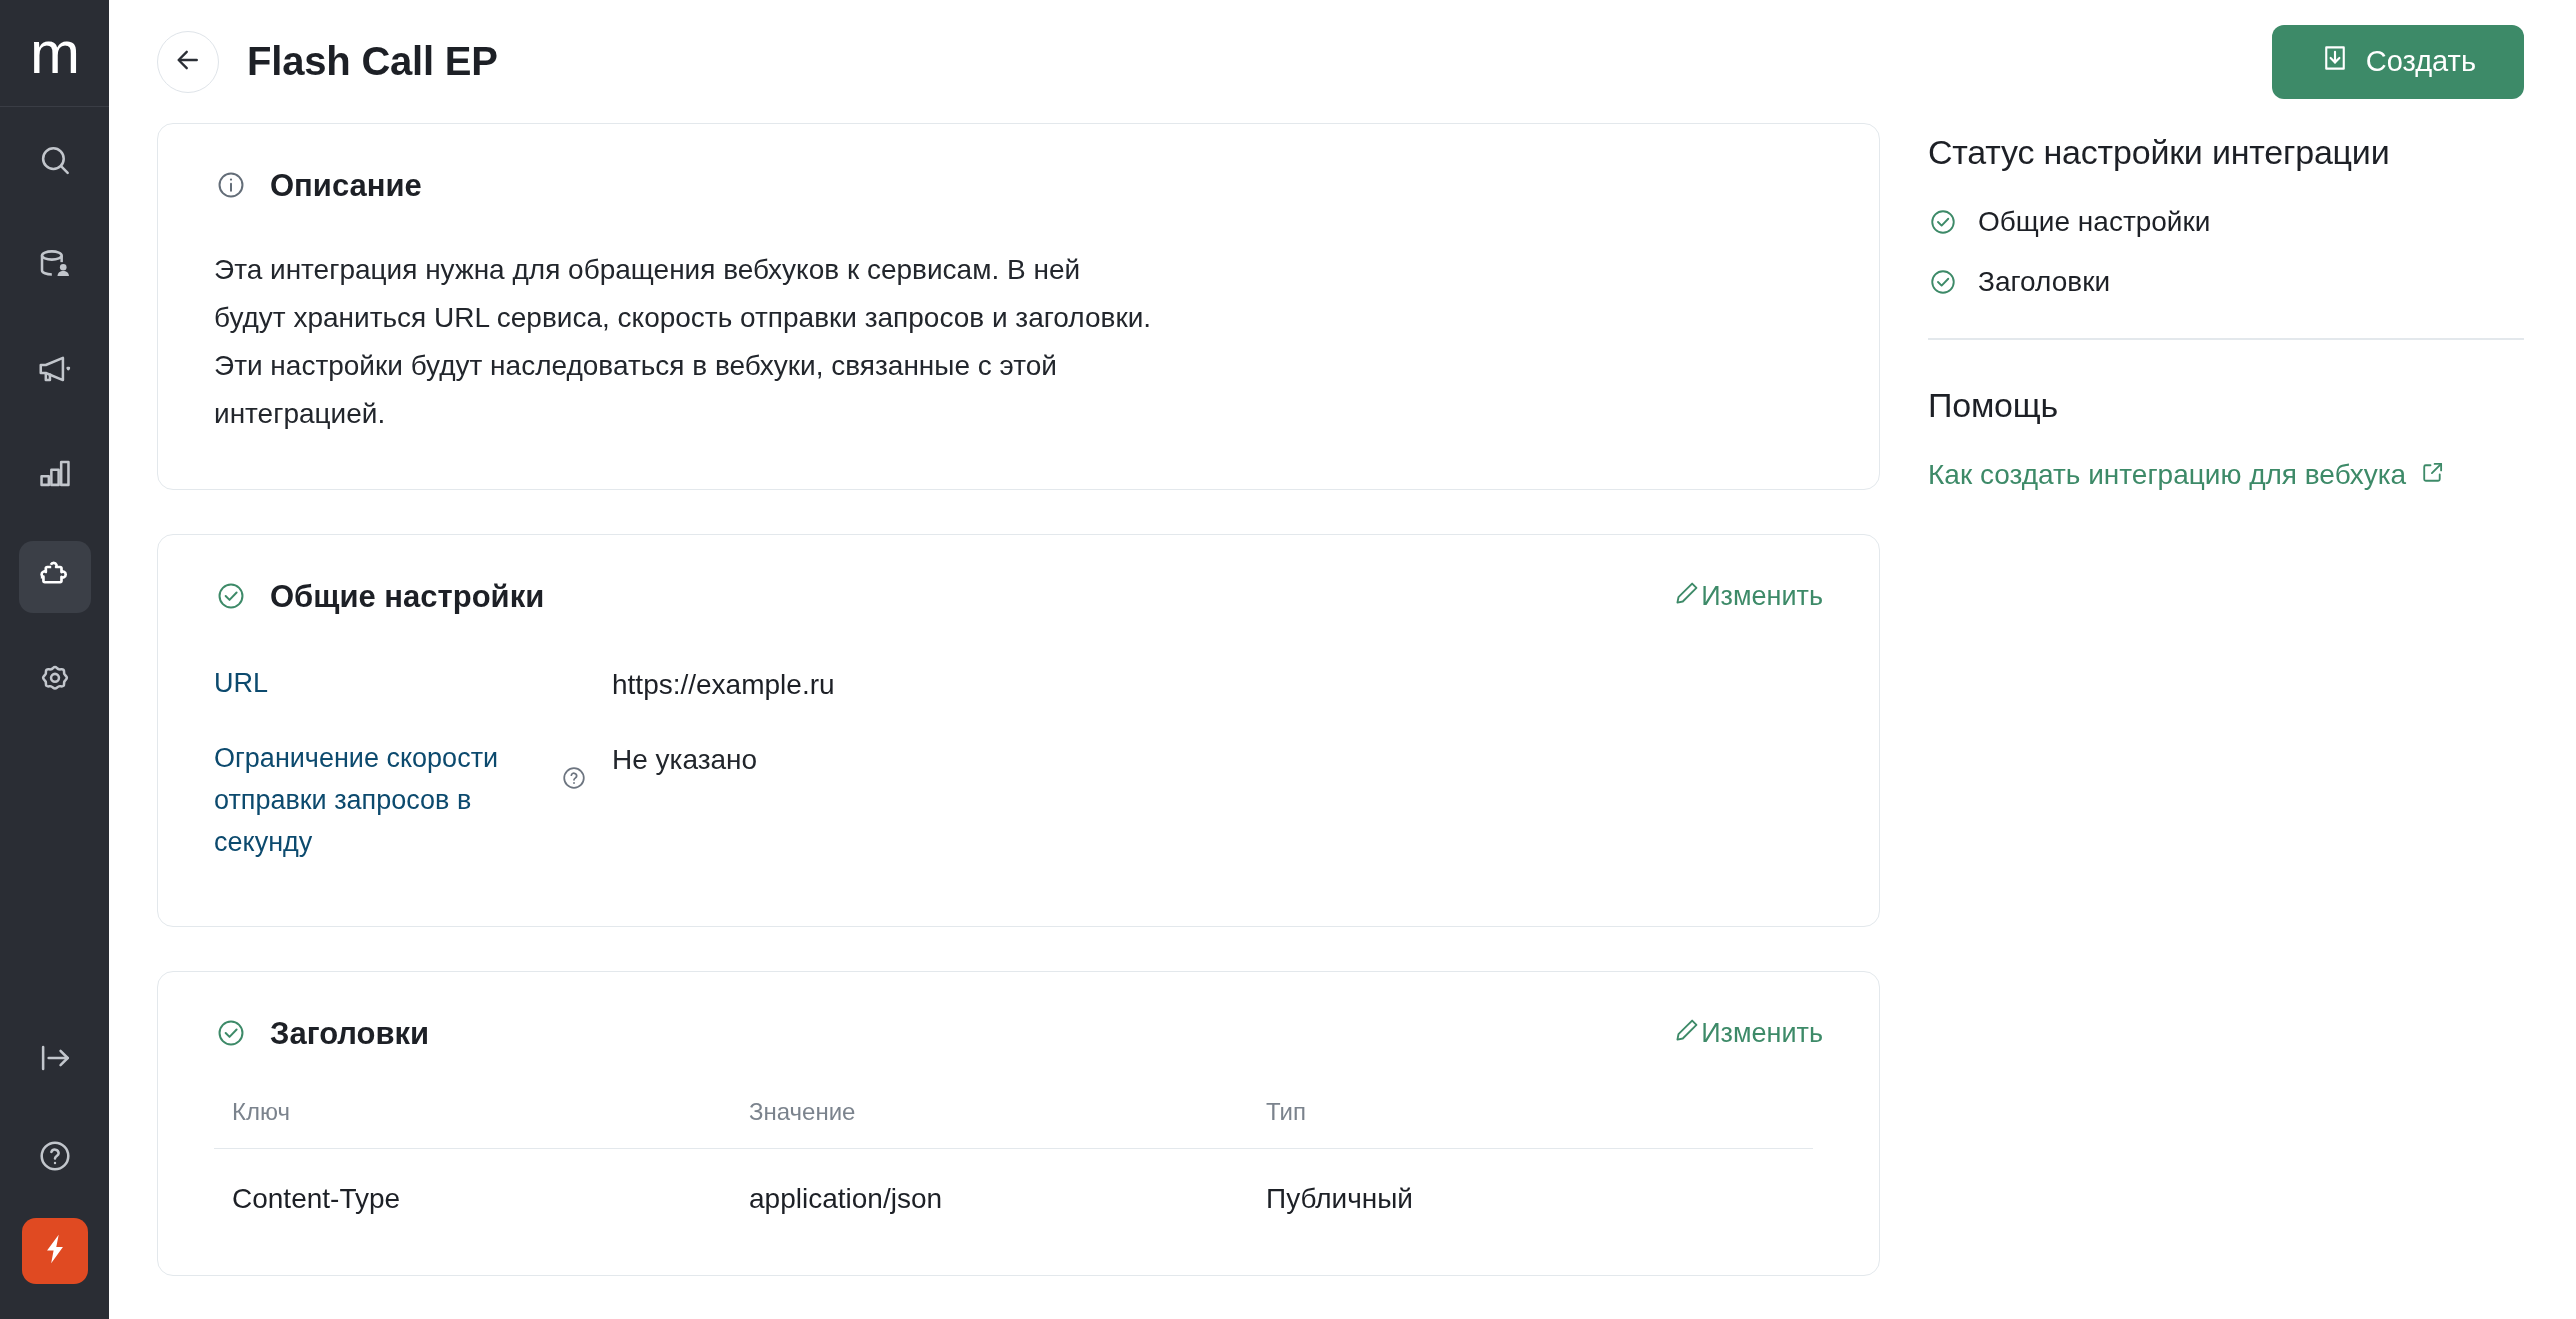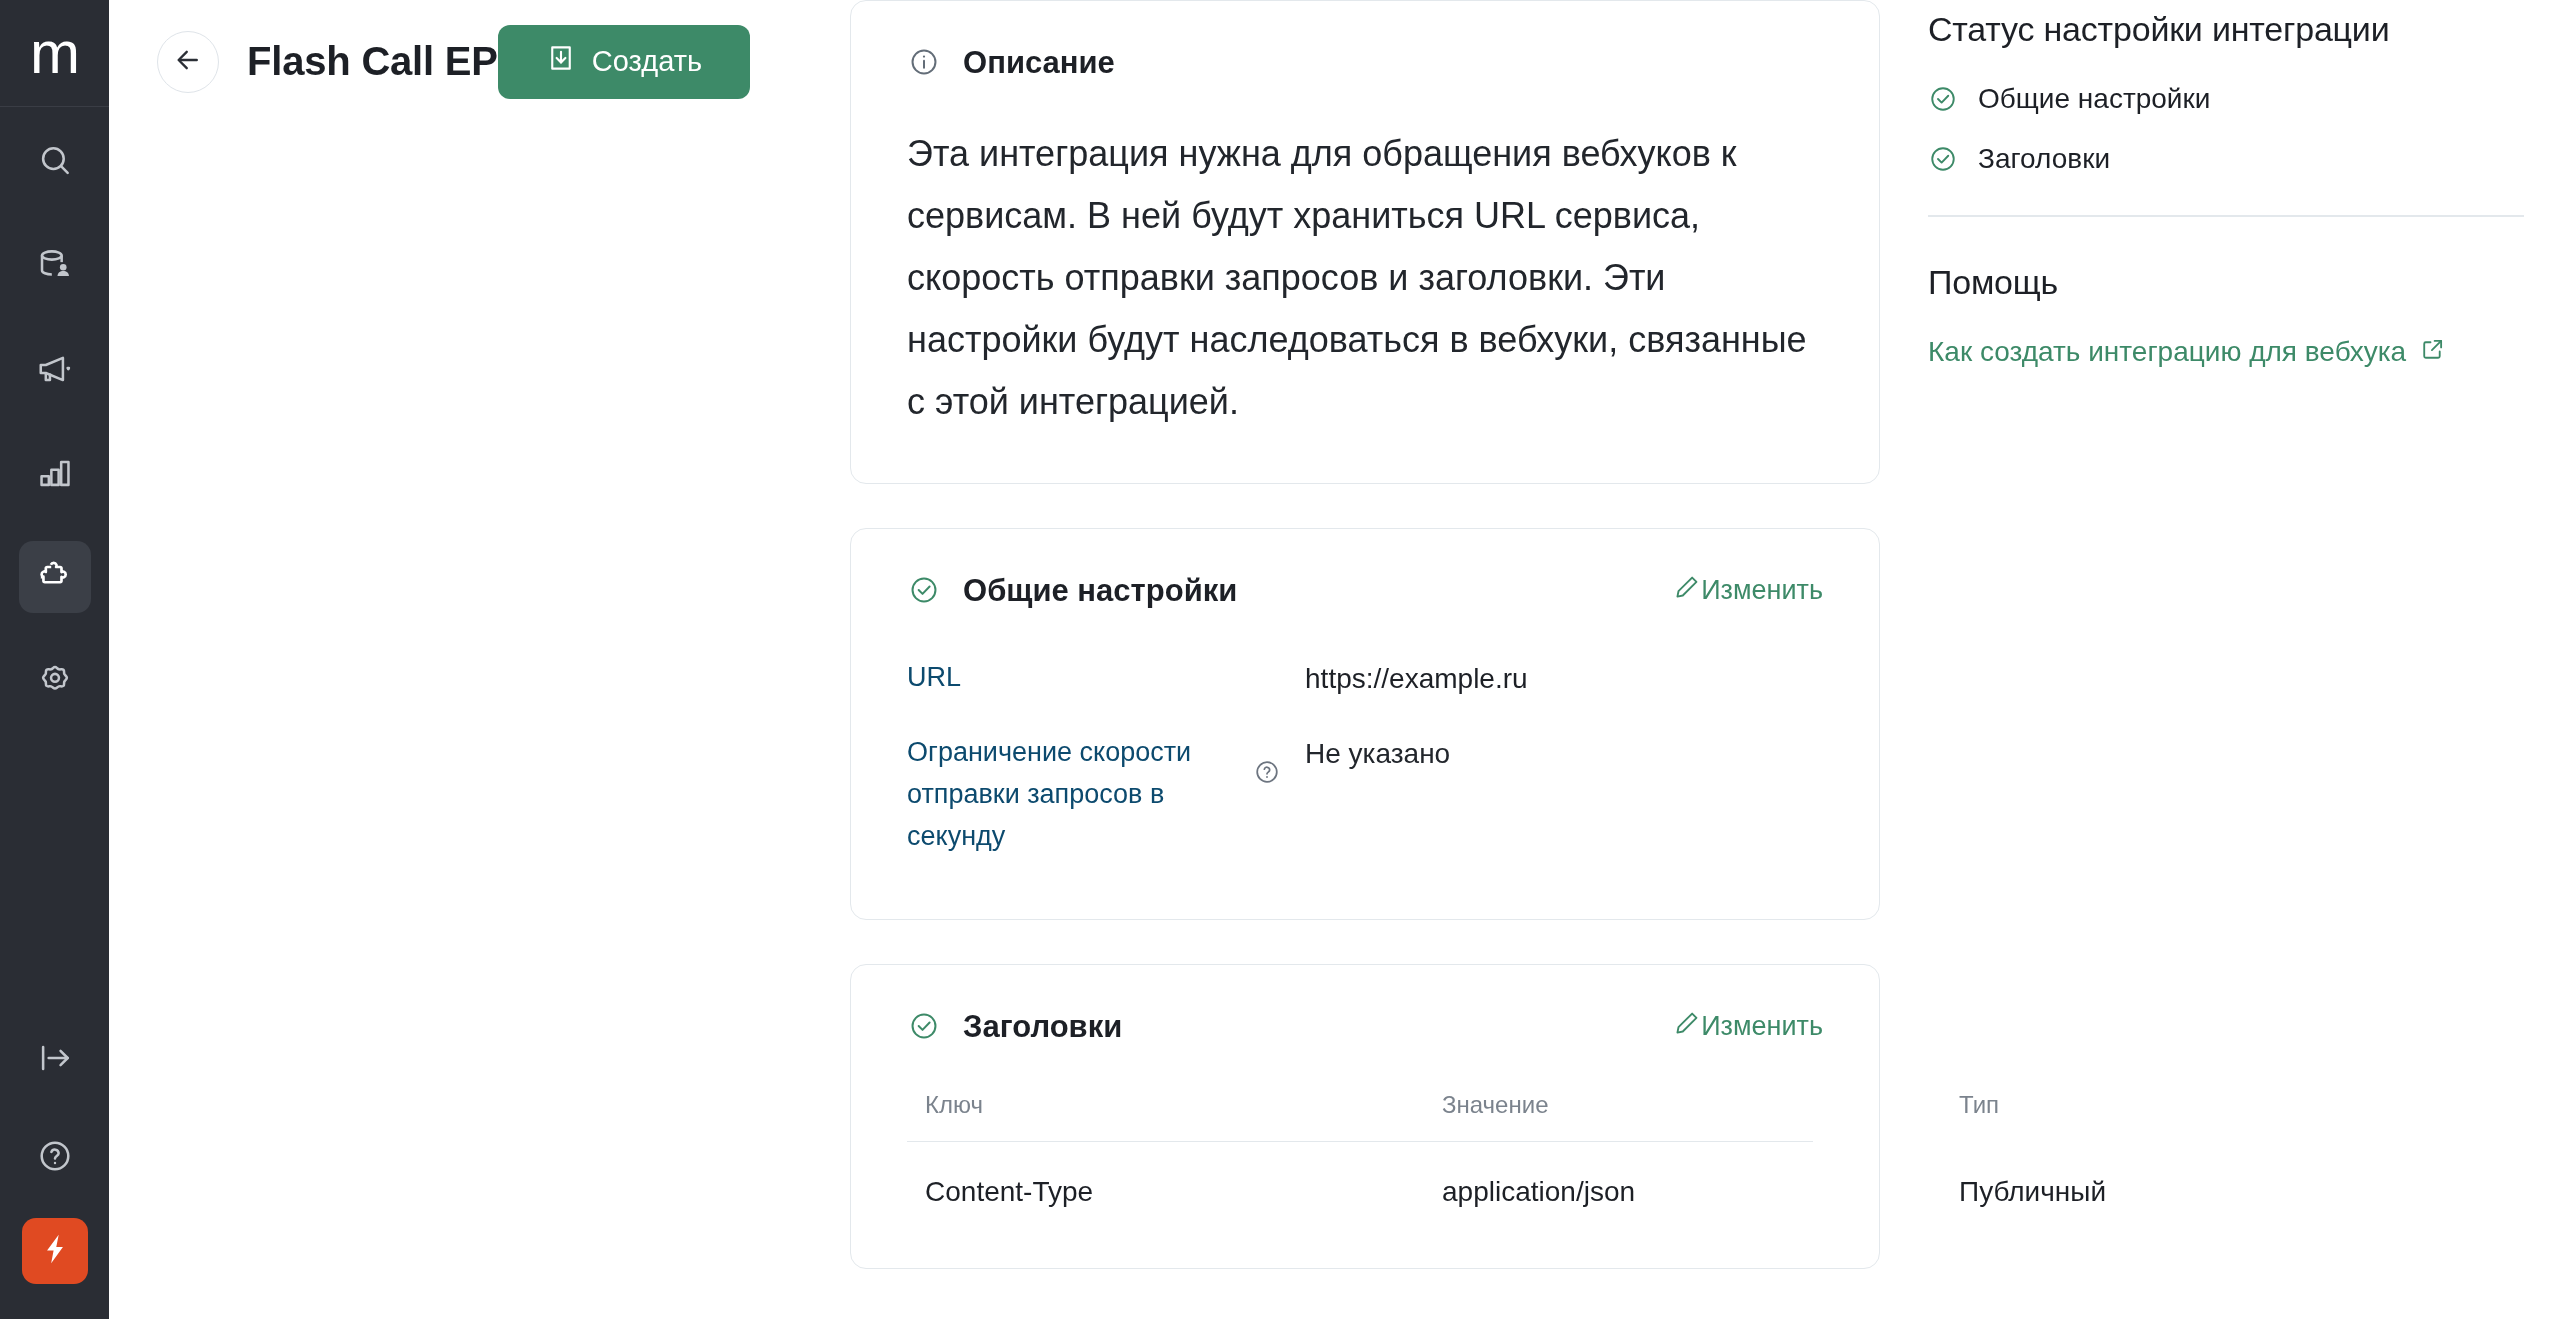--- a/index.html
+++ b/index.html
@@ -75,20 +75,21 @@
     justify-content: center;
     color: #ffffff;
     margin-bottom: 0;
   }
 
   
   .main {
     flex: 1;
     height: 100%;
     display: flex;
+    flex-direction: column;
     background: #ffffff;
     overflow: hidden;
   }
   .topbar {
     height: 123px;
     min-height: 123px;
     display: flex;
     align-items: center;
     padding: 0 52px 0 48px;
   }
@@ -183,21 +184,21 @@
     color: #3d8a68;
     font-size: 27px;
     cursor: pointer;
     background: none;
     border: none;
     font-family: inherit;
     white-space: nowrap;
   }
   .desc-text {
     margin-top: 42px;
-    font-size: 36px;
+    font-size: 28px;
     line-height: 1.72;
     color: #22262c;
     max-width: 944px;
   }
 
   
   .kv-list { margin-top: 48px; }
   .kv-row { display: flex; align-items: flex-start; margin-bottom: 32px; }
   .kv-row:last-child { margin-bottom: 12px; }
   .kv-key {

